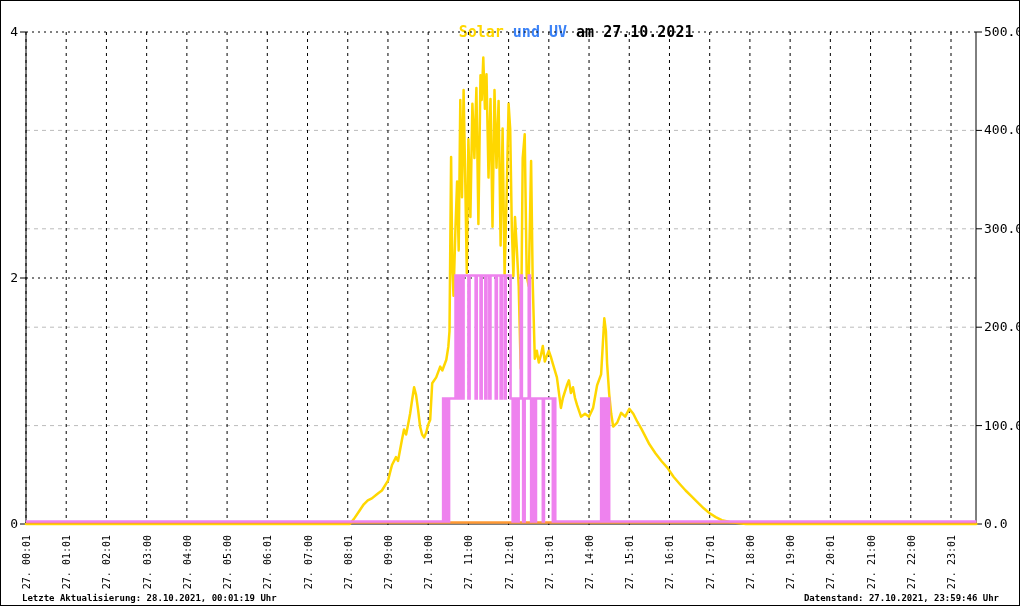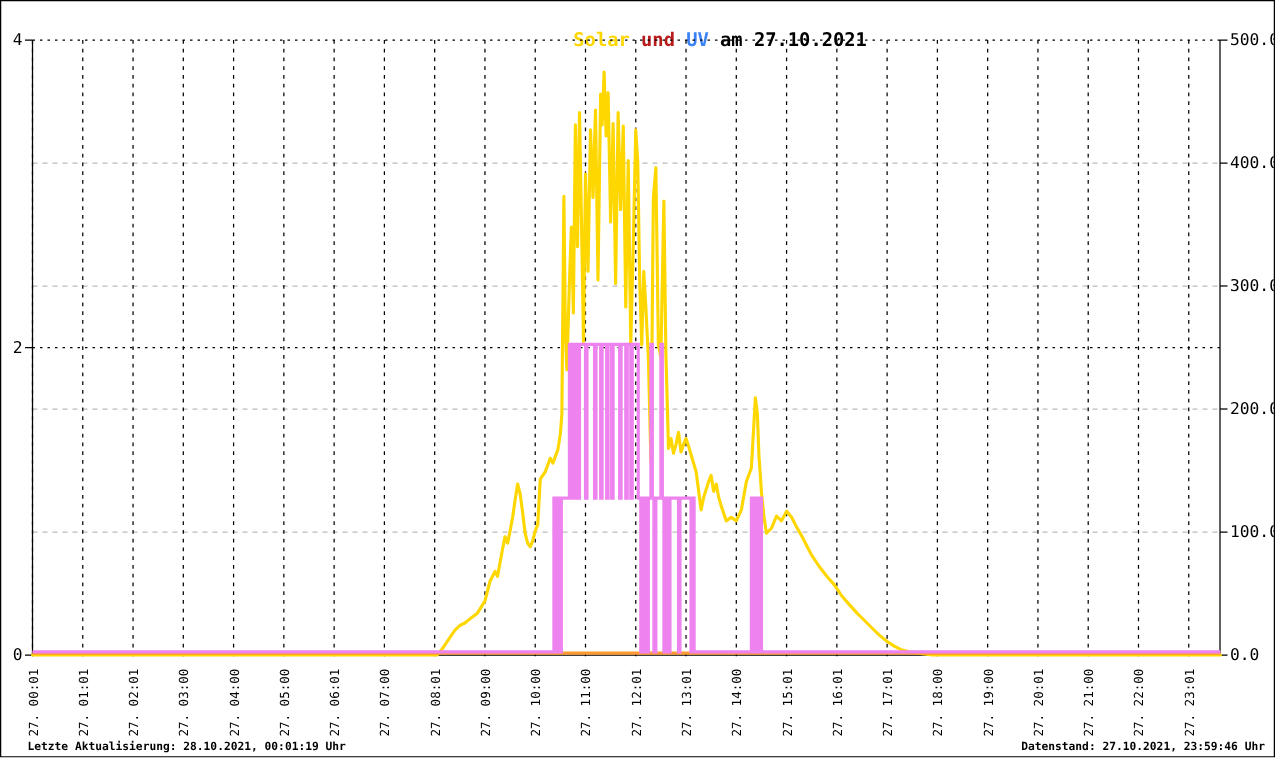--- a/index.html
+++ b/index.html
@@ -3,28 +3,28 @@
 <meta charset="utf-8">
 <style>
   html,body{margin:0;padding:0;background:#fff;}
   #frame{position:relative;width:1020px;height:606px;background:#fff;border:1px solid #000;
          box-sizing:border-box;overflow:hidden;font-family:"DejaVu Sans Mono",monospace;}
   #chart-svg{position:absolute;left:0;top:0;}
   .title{position:absolute;top:4px;left:48px;width:100%;text-align:center;
          font-size:15px;font-weight:bold;letter-spacing:0px;white-space:pre;}
   .footer{position:absolute;bottom:2px;font-size:9px;font-weight:bold;white-space:pre;margin-left:16px;}
   .footer.left{left:5px;}
-  .footer.right{right:7px;}
+  .footer.right{right:20px;}
 </style>
 </head>
 <body>
 
 <div id="frame">
   <div class="title">
-    <span style="color: rgb(255, 215, 0);">Solar</span><span style="color: #b91c1c;"> und </span><span style="color: #3b82f6;">UV</span><span style="color: rgb(0, 0, 0); text-align: right;"> am 27.10.2021</span>
+    <span style="color: rgb(255, 215, 0);">Solar</span><span style="color: #3b82f6;"> und </span><span style="color: #3b82f6;">UV</span><span style="color: rgb(0, 0, 0); text-align: right;"> am 27.10.2021</span>
   </div>
 
   <svg id="chart-svg" width="1020" height="606" viewBox="0 0 1020 606">
       <line x1="25" x2="975" y1="424.6" y2="424.6" stroke="#bbbbbb" stroke-width="1" stroke-dasharray="4 4"></line>
       <line x1="25" x2="975" y1="326.2" y2="326.2" stroke="#bbbbbb" stroke-width="1" stroke-dasharray="4 4"></line>
       <line x1="25" x2="975" y1="227.8" y2="227.8" stroke="#bbbbbb" stroke-width="1" stroke-dasharray="4 4"></line>
       <line x1="25" x2="975" y1="129.39999999999998" y2="129.39999999999998" stroke="#bbbbbb" stroke-width="1" stroke-dasharray="4 4"></line>
       <line x1="25" x2="975" y1="277" y2="277" stroke="#000" stroke-width="1" stroke-dasharray="2 4"></line>
       <line x1="25" x2="975" y1="31" y2="31" stroke="#000" stroke-width="1" stroke-dasharray="2 4"></line>
       <line x1="25" x2="25" y1="31" y2="528" stroke="#000" stroke-width="1" stroke-dasharray="3 4"></line>

